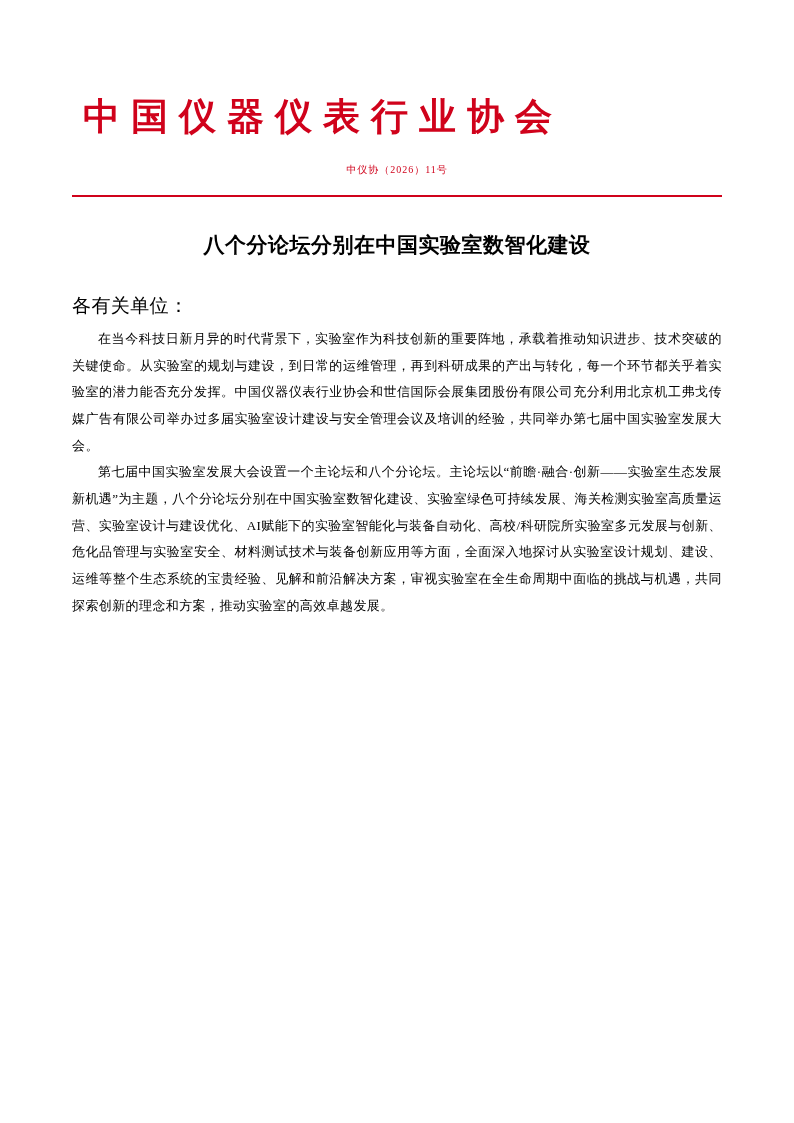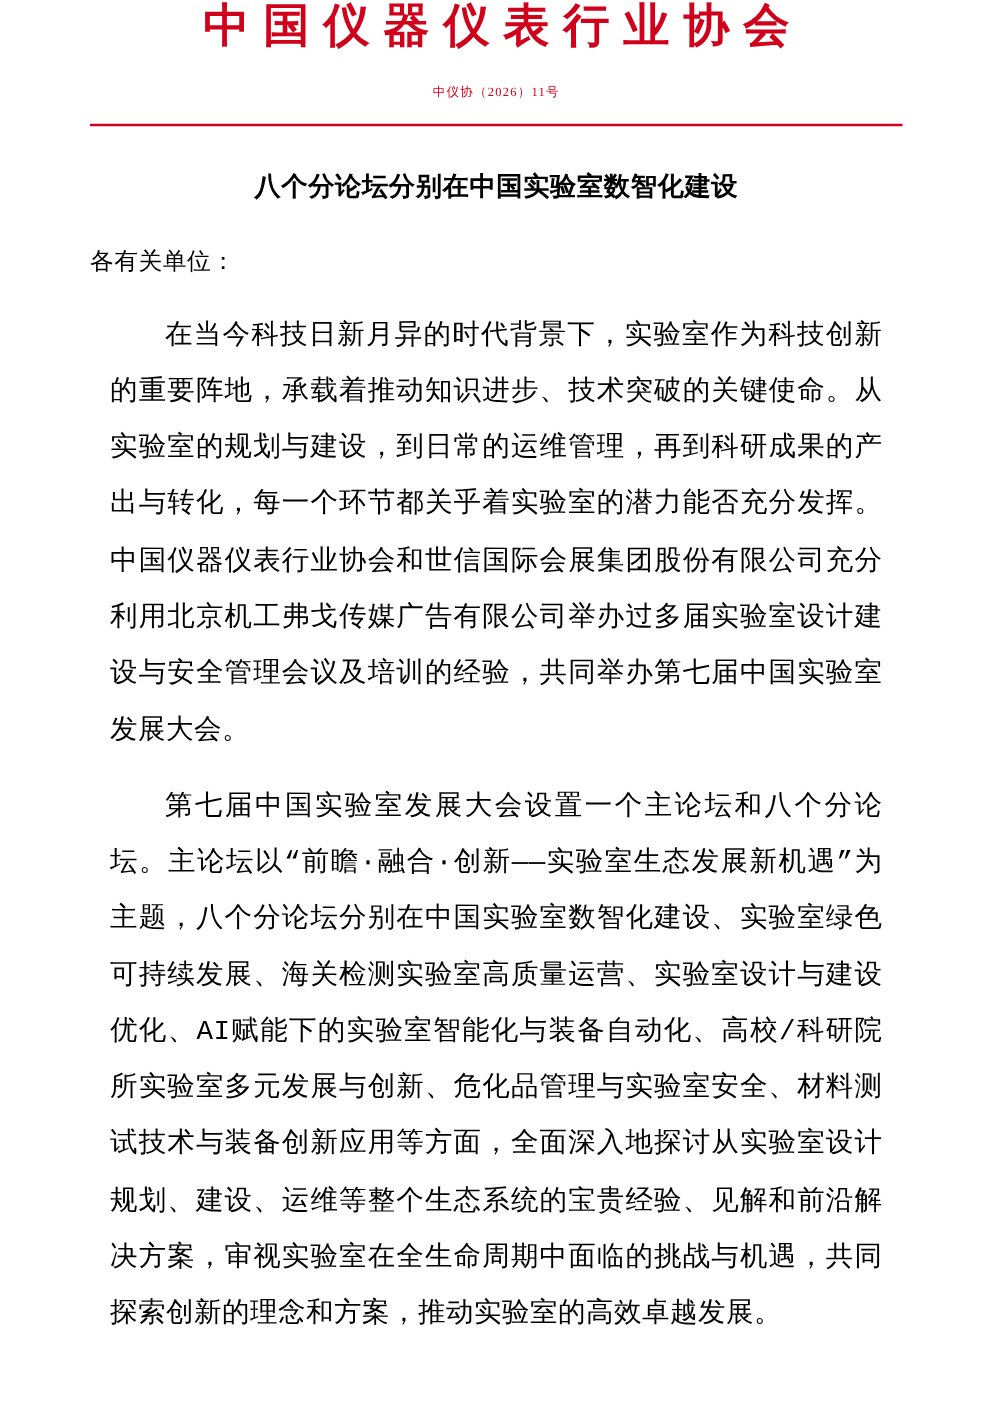--- a/index.html
+++ b/index.html
@@ -16,21 +16,21 @@
     overflow: hidden;
   }
   .page {
     width: 794px;
     height: 1123px;
     box-sizing: border-box;
     padding: 0 72px;
     position: relative;
   }
   .org-title {
-    text-align: center;
+    margin-top: 96px;
     color: #d0021b;
     font-family: "DejaVu Serif", "Liberation Serif", serif;
     font-weight: bold;
     font-size: 37px;
     letter-spacing: 11px;
     text-indent: 11px;
     line-height: 1.1;
     white-space: nowrap;
   }
   .doc-number {
@@ -64,28 +64,27 @@
     letter-spacing: 0.5px;
     color: #000;
   }
   .salutation {
     margin-top: 26px;
     font-size: 19px;
     line-height: 2.05;
     letter-spacing: 0.4px;
   }
   .para {
-    font-size: 22px;
+    font-size: 13px;
     line-height: 2.05;
     letter-spacing: 0.4px;
     text-align: justify;
     text-justify: inter-ideograph;
     text-indent: 2em;
-    margin: 16px;
-    font-family: Liberation Mono, monospace;
+    margin: 0;
   }
 </style>
 </head>
 <body>
 
 <div class="page">
 
   <div class="org-title">中国仪器仪表行业协会</div>
 
   <div class="doc-number">中仪协（2026）11号</div>

